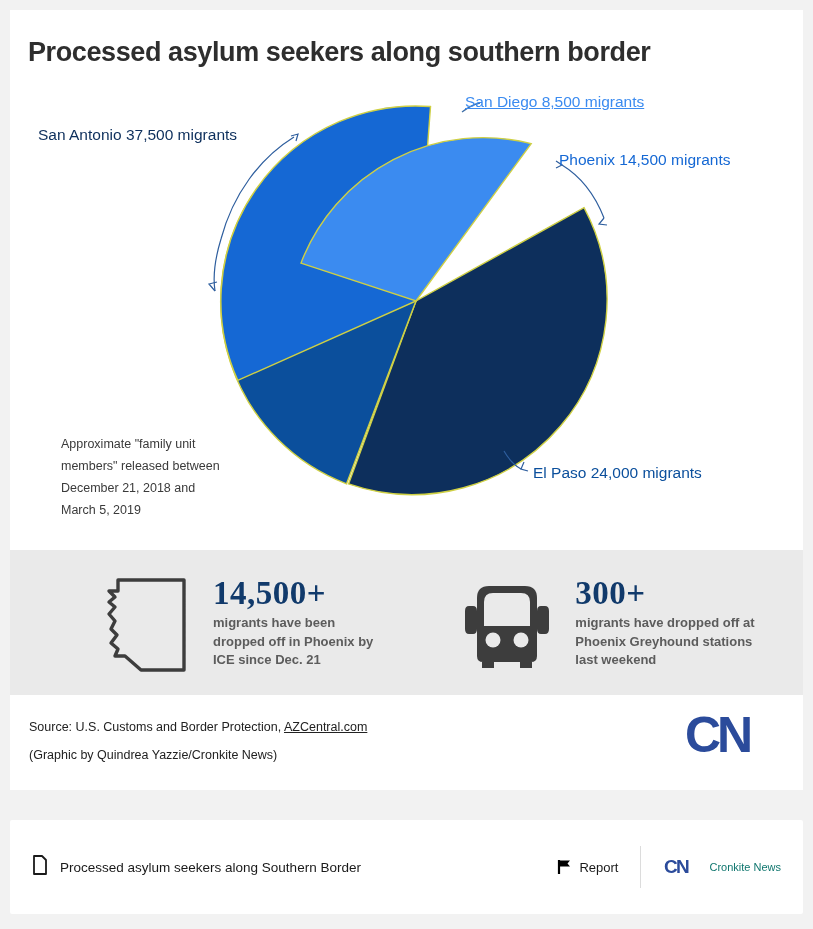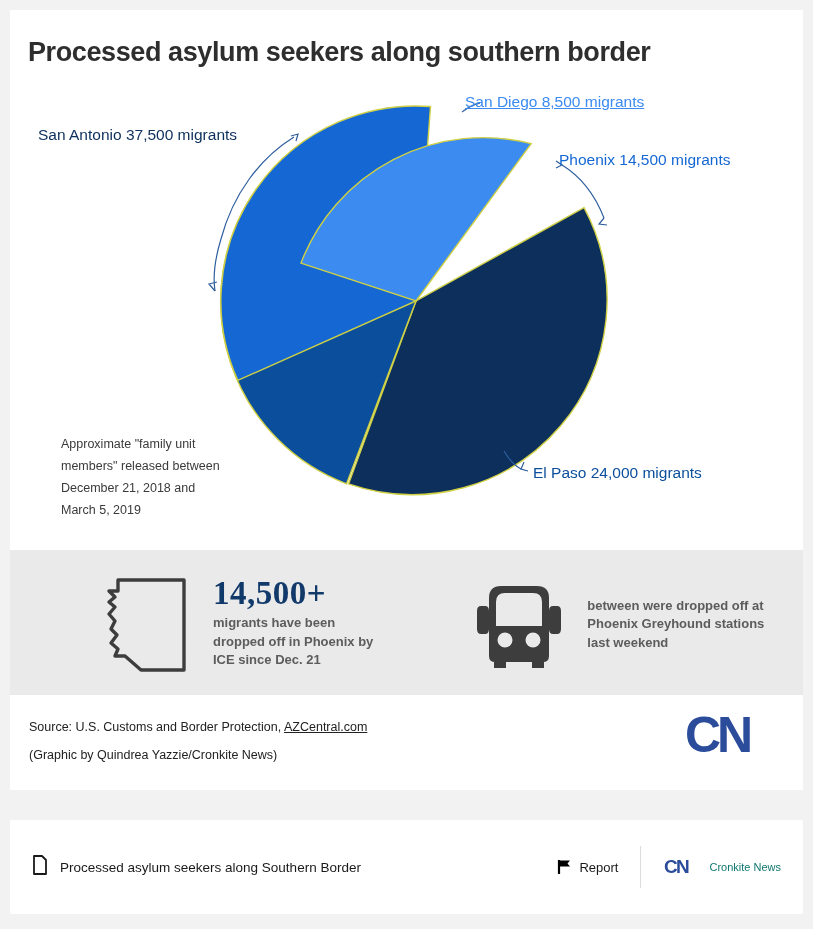--- a/index.html
+++ b/index.html
@@ -84,21 +84,20 @@
   
   .stats-band {
     position: absolute;
     left: 0;
     top: 540px;
     width: 793px;
     height: 145px;
     background: #eaeaea;
     display: flex;
     align-items: center;
-    gap: 12px;
   }
 
   .stat-block {
     display: flex;
     align-items: center;
   }
 
   .stat-block.first { margin-left: 85px; }
   .stat-block.second { margin-left: 88px; }
 
@@ -325,22 +324,23 @@
             <path d="M23 26 q0 -9 9 -9 l28 0 q9 0 9 9 l0 24 l-46 0 z" fill="#eaeaea"></path>
 
             <circle cx="32" cy="64" r="7.5" fill="#eaeaea"></circle>
             <circle cx="60" cy="64" r="7.5" fill="#eaeaea"></circle>
 
             <rect x="21" y="86" width="12" height="6" fill="#3d3d3d"></rect>
             <rect x="59" y="86" width="12" height="6" fill="#3d3d3d"></rect>
           </svg>
         </div>
         <div class="stat-text">
+          <div class="stat-number">300+</div>
           <div class="stat-desc">
-            <div>between were dropped off at</div>
+            <div>migrants have dropped off at</div>
             <div>Phoenix Greyhound stations</div>
             <div>last weekend</div>
           </div>
         </div>
       </div>
     </div>
 
     <div class="source-area">
       <div class="source-line">
         <span>Source: U.S. Customs and Border Protection, </span><span class="source-link">AZCentral.com</span>

